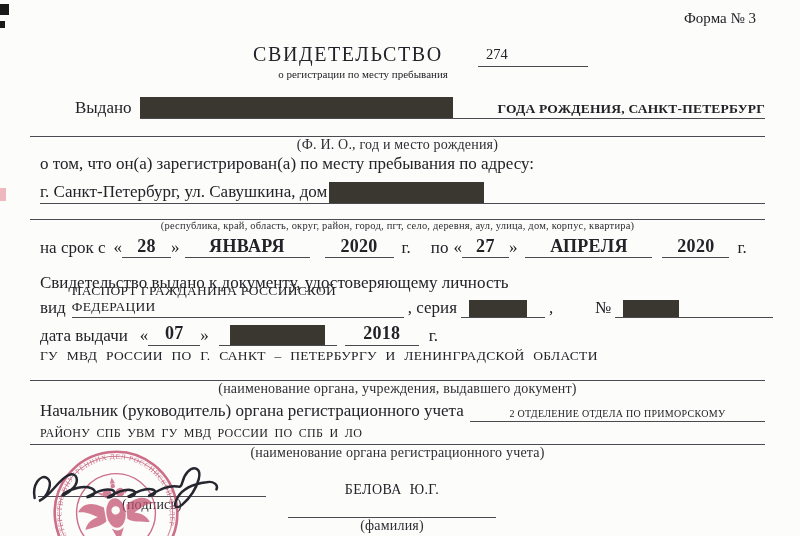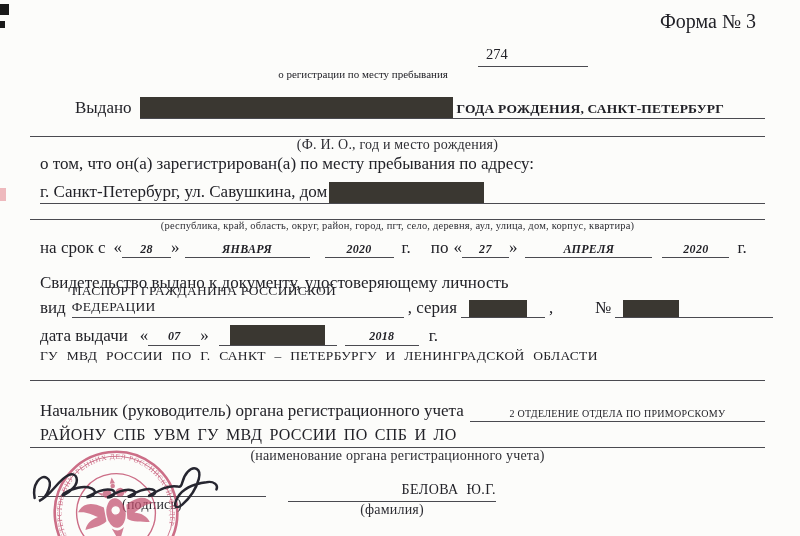--- a/index.html
+++ b/index.html
@@ -10,42 +10,43 @@
   }
   .abs{position:absolute;}
   .t17{font-size:17px;line-height:1.25;}
   .caps{font-size:13.5px;letter-spacing:.3px;}
   .capsb{font-size:13.5px;font-weight:bold;letter-spacing:.2px;}
   .caption{font-size:14px;color:#2e2e34;text-align:center;letter-spacing:.2px;}
   .uline{border-bottom:1.3px solid #4a4a50;}
   .oline{border-top:1.3px solid #4a4a50;}
   .redact{background:#3a3731;display:inline-block;}
   .seg{display:flex;align-items:flex-end;justify-content:center;border-bottom:1.3px solid #4a4a50;}
-  .valb{font-size:12px;font-weight:bold;letter-spacing:.3px;font-style:italic;}
+  .valb{font-size:18px;font-weight:bold;letter-spacing:.3px;}
   .row{display:flex;align-items:flex-end;}
   .stamp{opacity:.82;transform:rotate(-7deg);}
   .artifact{background:#191919;}
 </style>
 </head>
 <body>
 
 <div class="page">
 
   <div class="abs artifact" style="left:0;top:4px;width:9px;height:11px;"></div>
   <div class="abs artifact" style="left:0;top:21px;width:5px;height:7px;"></div>
   <div class="abs" style="left:0;top:188px;width:6px;height:13px;background:#eeb9bd;"></div>
 
-  <div class="abs" style="right:44px;top:10px;font-size:20px;">Форма № 3</div>
+  <div class="abs" style="right:44px;top:10px;font-size:15px;">Форма № 3</div>
 
+  <div class="abs" style="left:253px;top:43px;font-size:20px;letter-spacing:1.6px;">СВИДЕТЕЛЬСТВО</div>
   <div class="abs uline" style="left:478px;top:46px;width:102px;height:20px;font-size:14.5px;padding-left:8px;">274</div>
   <div class="abs" style="left:223px;top:68px;width:280px;text-align:center;font-size:11px;">о регистрации по месту пребывания</div>
 
   <div class="abs row" style="left:75px;top:94px;width:690px;height:25px;">
     <div class="t17" style="padding-bottom:1px;">Выдано</div>
-    <div class="seg" style="flex:1;margin-left:8px;height:25px;justify-content:flex-start;">
+    <div class="seg" style="flex:1;margin-left:8px;height:25px;justify-content:space-between;">
       <span class="redact" style="width:313px;height:21px;"></span>
       <span class="capsb" style="padding-left:4px;padding-bottom:1px;">ГОДА РОЖДЕНИЯ, САНКТ-ПЕТЕРБУРГ</span>
     </div>
   </div>
 
   <div class="abs oline" style="left:30px;top:136px;width:735px;">
     <div class="caption">(Ф. И. О., год и место рождения)</div>
   </div>
 
   <div class="abs t17" style="left:40px;top:153px;">о том, что он(а) зарегистрирован(а) по месту пребывания по адресу:</div>
@@ -99,29 +100,30 @@
     <span class="t17">»</span>
     <span class="seg" style="width:118px;height:24px;margin-left:10px;">
         <span class="redact" style="width:95px;height:20px;"></span>
       </span>
     <span class="seg valb" style="width:74px;height:24px;margin-left:8px;padding-bottom:1px;">2018</span>
     <span class="t17" style="margin-left:10px;">г.</span>
   </div>
 
   <div class="abs" style="left:30px;top:348px;width:735px;">
     <div class="caps uline" style="padding:0 0 16px 10px;word-spacing:5px;">ГУ МВД РОССИИ ПО Г. САНКТ – ПЕТЕРБУРГУ И ЛЕНИНГРАДСКОЙ ОБЛАСТИ</div>
+    <div class="caption">(наименование органа, учреждения, выдавшего документ)</div>
   </div>
 
   <div class="abs row" style="left:40px;top:399px;width:725px;height:23px;">
     <span class="t17" style="padding-bottom:1px;text-align:right;">Начальник (руководитель) органа регистрационного учета</span>
     <span class="seg" style="flex:1;height:23px;margin-left:6px;font-size:10px;letter-spacing:.3px;padding-bottom:2px;">2 ОТДЕЛЕНИЕ ОТДЕЛА  ПО ПРИМОРСКОМУ</span>
   </div>
 
   <div class="abs" style="left:30px;top:426px;width:735px;">
-    <div class="uline" style="font-size:16px;letter-spacing:.3px;word-spacing:3px;padding:0 0 3px 10px;">РАЙОНУ СПБ УВМ  ГУ  МВД РОССИИ  ПО СПБ  И  ЛО</div>
+    <div class="uline" style="font-size:12px;letter-spacing:.3px;word-spacing:3px;padding:0 0 3px 10px;">РАЙОНУ СПБ УВМ  ГУ  МВД РОССИИ  ПО СПБ  И  ЛО</div>
     <div class="caption">(наименование органа регистрационного учета)</div>
   </div>
 
   <div class="abs stamp" style="left:46px;top:443px;width:140px;height:140px;z-index:2;">
     <svg width="140" height="140" viewBox="0 0 160 160">
       <g stroke="#c24f6e" fill="none">
         <circle cx="80" cy="80" r="70" stroke-width="3"></circle>
         <circle cx="80" cy="80" r="65" stroke-width="1"></circle>
         <circle cx="80" cy="80" r="45" stroke-width="1.6"></circle>
       </g>
@@ -156,17 +158,17 @@
     <svg width="195" height="48" viewBox="0 0 180 44">
       <path d="M4 30 C2 18 10 8 16 12 C22 16 16 30 8 33 C20 28 26 14 36 10 C44 7 46 16 40 22 C34 28 27 30 31 27 C39 22 50 20 57 23 C63 26 58 31 52 31 C60 27 68 23 75 25 C81 27 77 32 71 32 C79 28 87 24 94 26 C100 28 96 32 90 32 C98 28 106 24 113 26 C118 28 115 32 109 32 C117 28 127 22 136 24 C142 26 139 18 146 11 C152 5 159 8 156 18 C153 28 146 36 140 41 C134 46 131 42 136 34 C141 26 152 22 163 21 C170 20 174 24 172 28" fill="none" stroke="#262630" stroke-width="2.3" stroke-linecap="round"></path>
     </svg>
   </div>
 
   <div class="abs oline" style="left:38px;top:496px;width:228px;z-index:1;">
     <div class="caption">(подпись)</div>
   </div>
 
   <div class="abs" style="left:288px;top:482px;width:208px;">
-    <div class="uline" style="font-size:14px;text-align:right;word-spacing:4px;letter-spacing:.4px;padding-bottom:3px;">БЕЛОВА  Ю.Г.</div>
+    <div class="uline" style="font-size:14px;text-align:center;word-spacing:4px;letter-spacing:.4px;padding-bottom:19px;">БЕЛОВА  Ю.Г.</div>
     <div class="caption">(фамилия)</div>
   </div>
 
 </div>
 
 </body></html>

